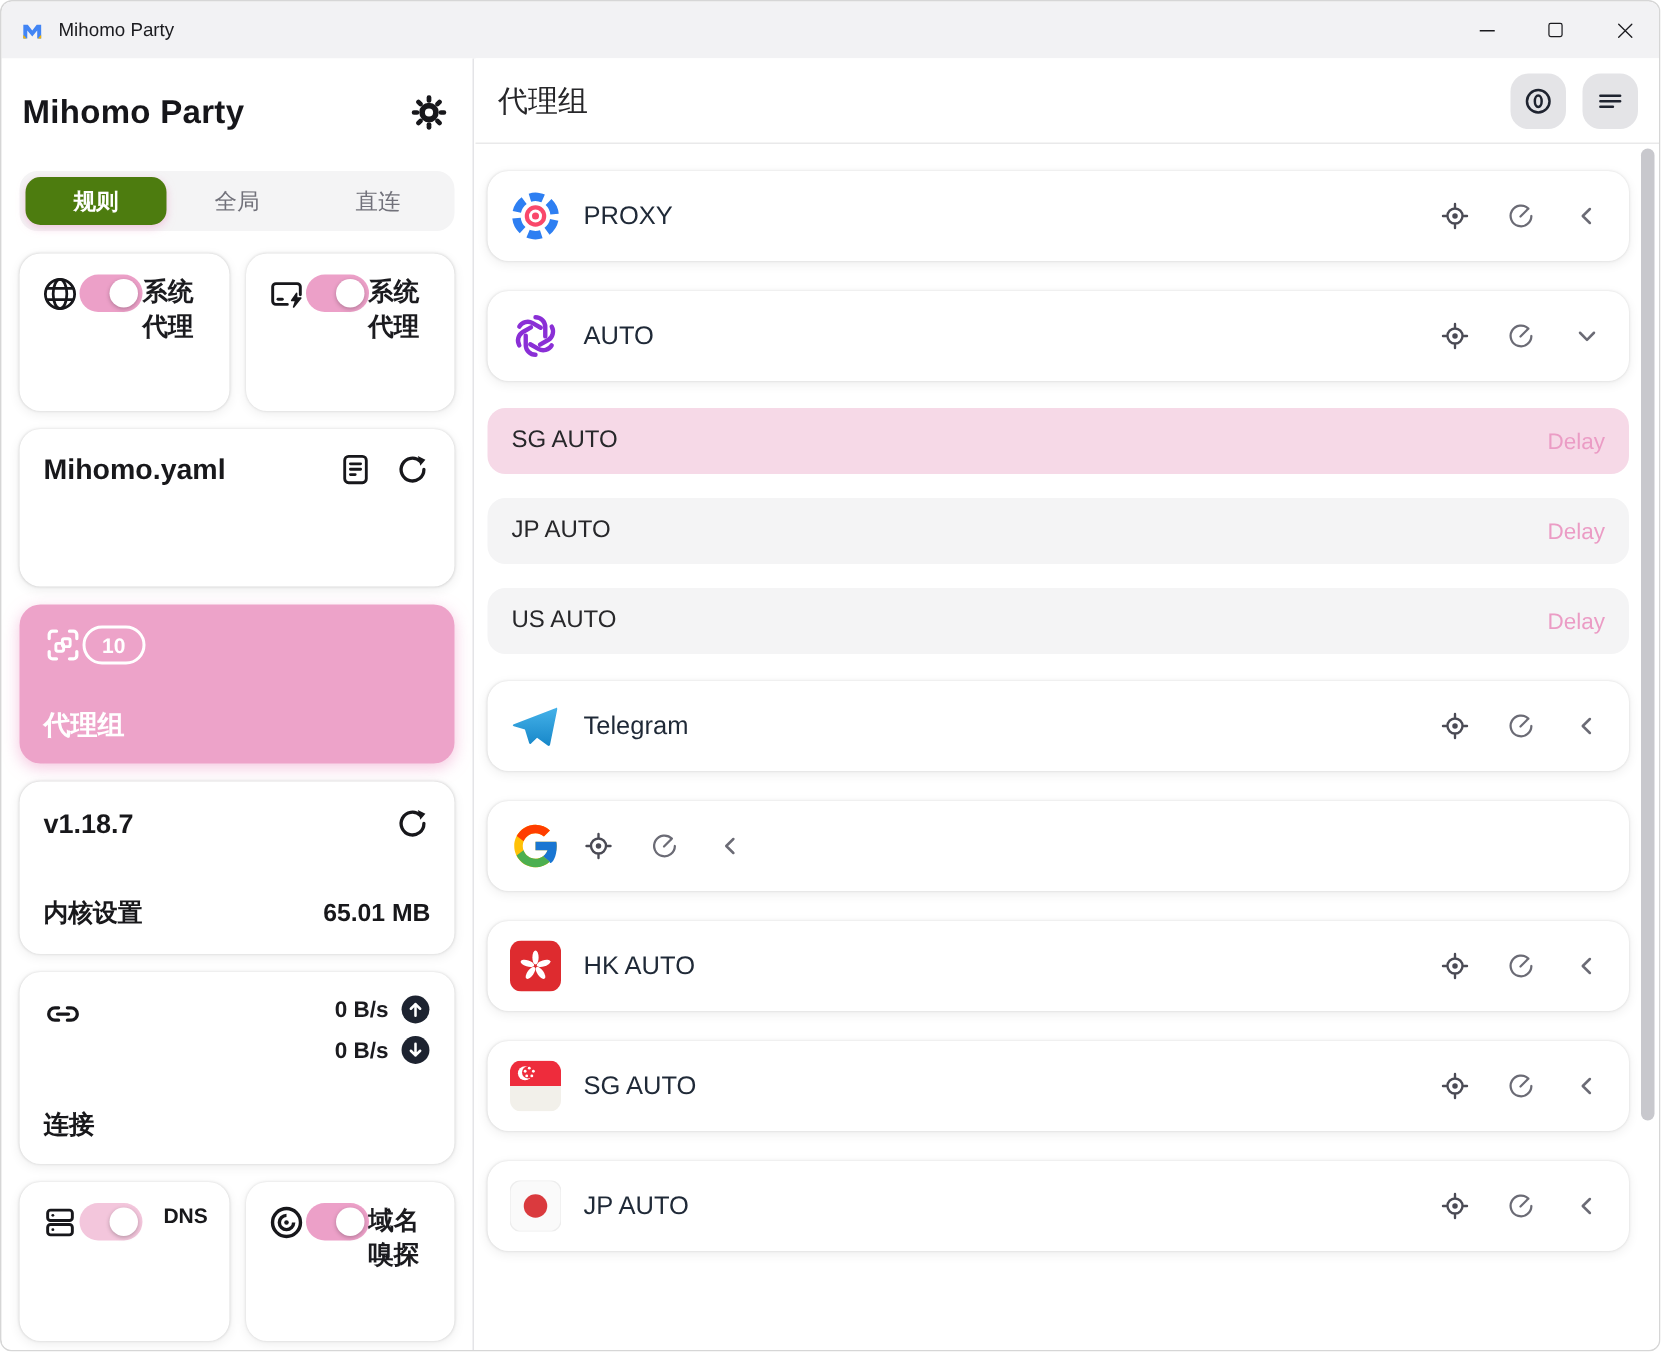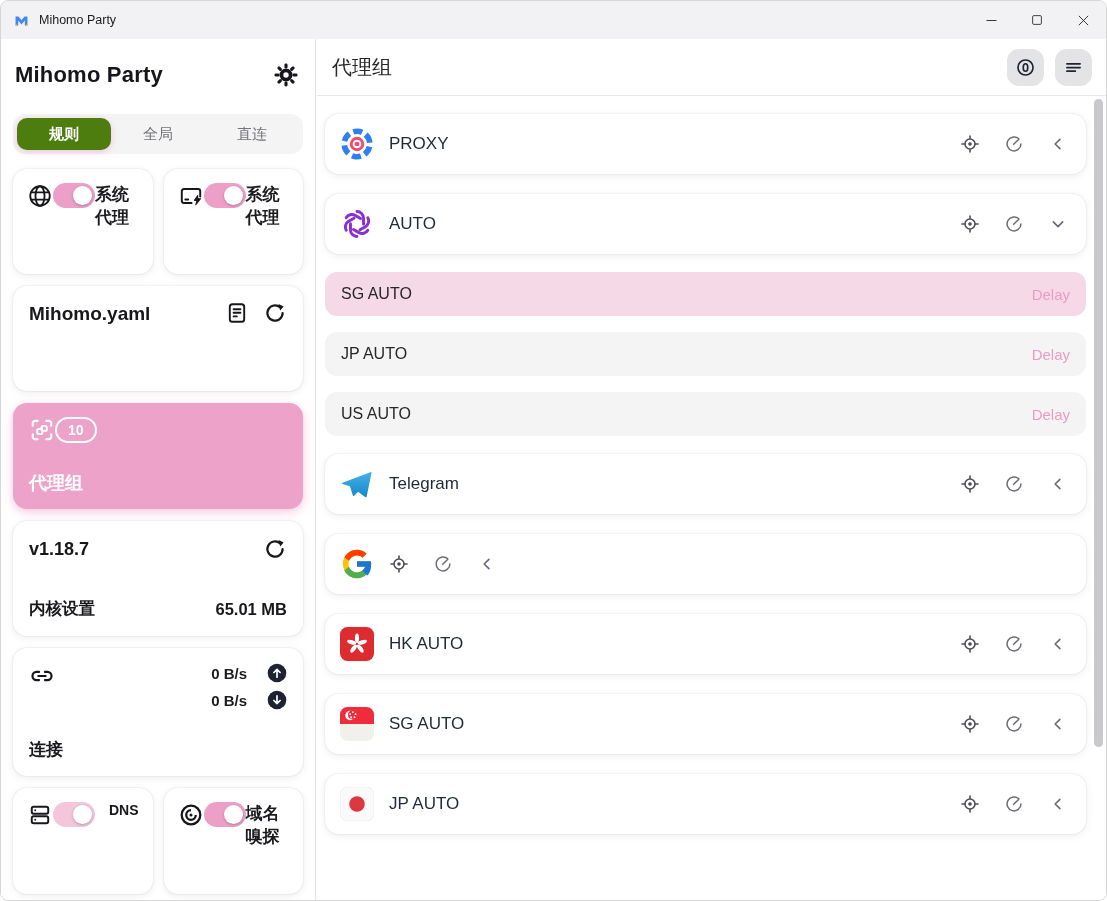--- a/index.html
+++ b/index.html
@@ -57,21 +57,21 @@
   .core-card { margin-top:12px; height:115px; padding:16px; display:flex; flex-direction:column; justify-content:space-between; }
   .core-row { display:flex; align-items:center; justify-content:space-between; }
   .core-version { font-size:18px; font-weight:700; }
   .core-row .icon24 { width:24px; height:24px; display:inline-flex; }
   .core-label, .core-mem { font-size:16.5px; font-weight:700; }
 
   .conn-card { margin-top:12px; height:128px; padding:15px 16px; display:flex; flex-direction:column; justify-content:space-between; }
   .conn-top { display:flex; align-items:flex-start; justify-content:space-between; }
   .conn-top .icon26 { width:26px; height:26px; display:inline-flex; }
   .speed-col { display:flex; flex-direction:column; gap:7px; align-items:flex-end; }
-  .speed-row { display:flex; align-items:center; gap:20px; font-size:15px; font-weight:600; color:#1b1b1f; }
+  .speed-row { display:flex; align-items:center; gap:8px; font-size:15px; font-weight:600; color:#1b1b1f; }
   .speed-row .circ { width:20px; height:20px; display:inline-flex; }
   .conn-label { font-size:17px; font-weight:700; }
 
   .bottom-row { margin-top:12px; }
   .bottom-row .half { height:106px; }
   .dns-label { font-size:14px; font-weight:700; }
 
   
   .main-header { height:57px; display:flex; align-items:center; padding:0 14px 0 15px; border-bottom:1px solid #e9e9ea; background:#fff; }
   .main-header h2 { font-size:20px; font-weight:400; color:#27272a; flex:1; }

